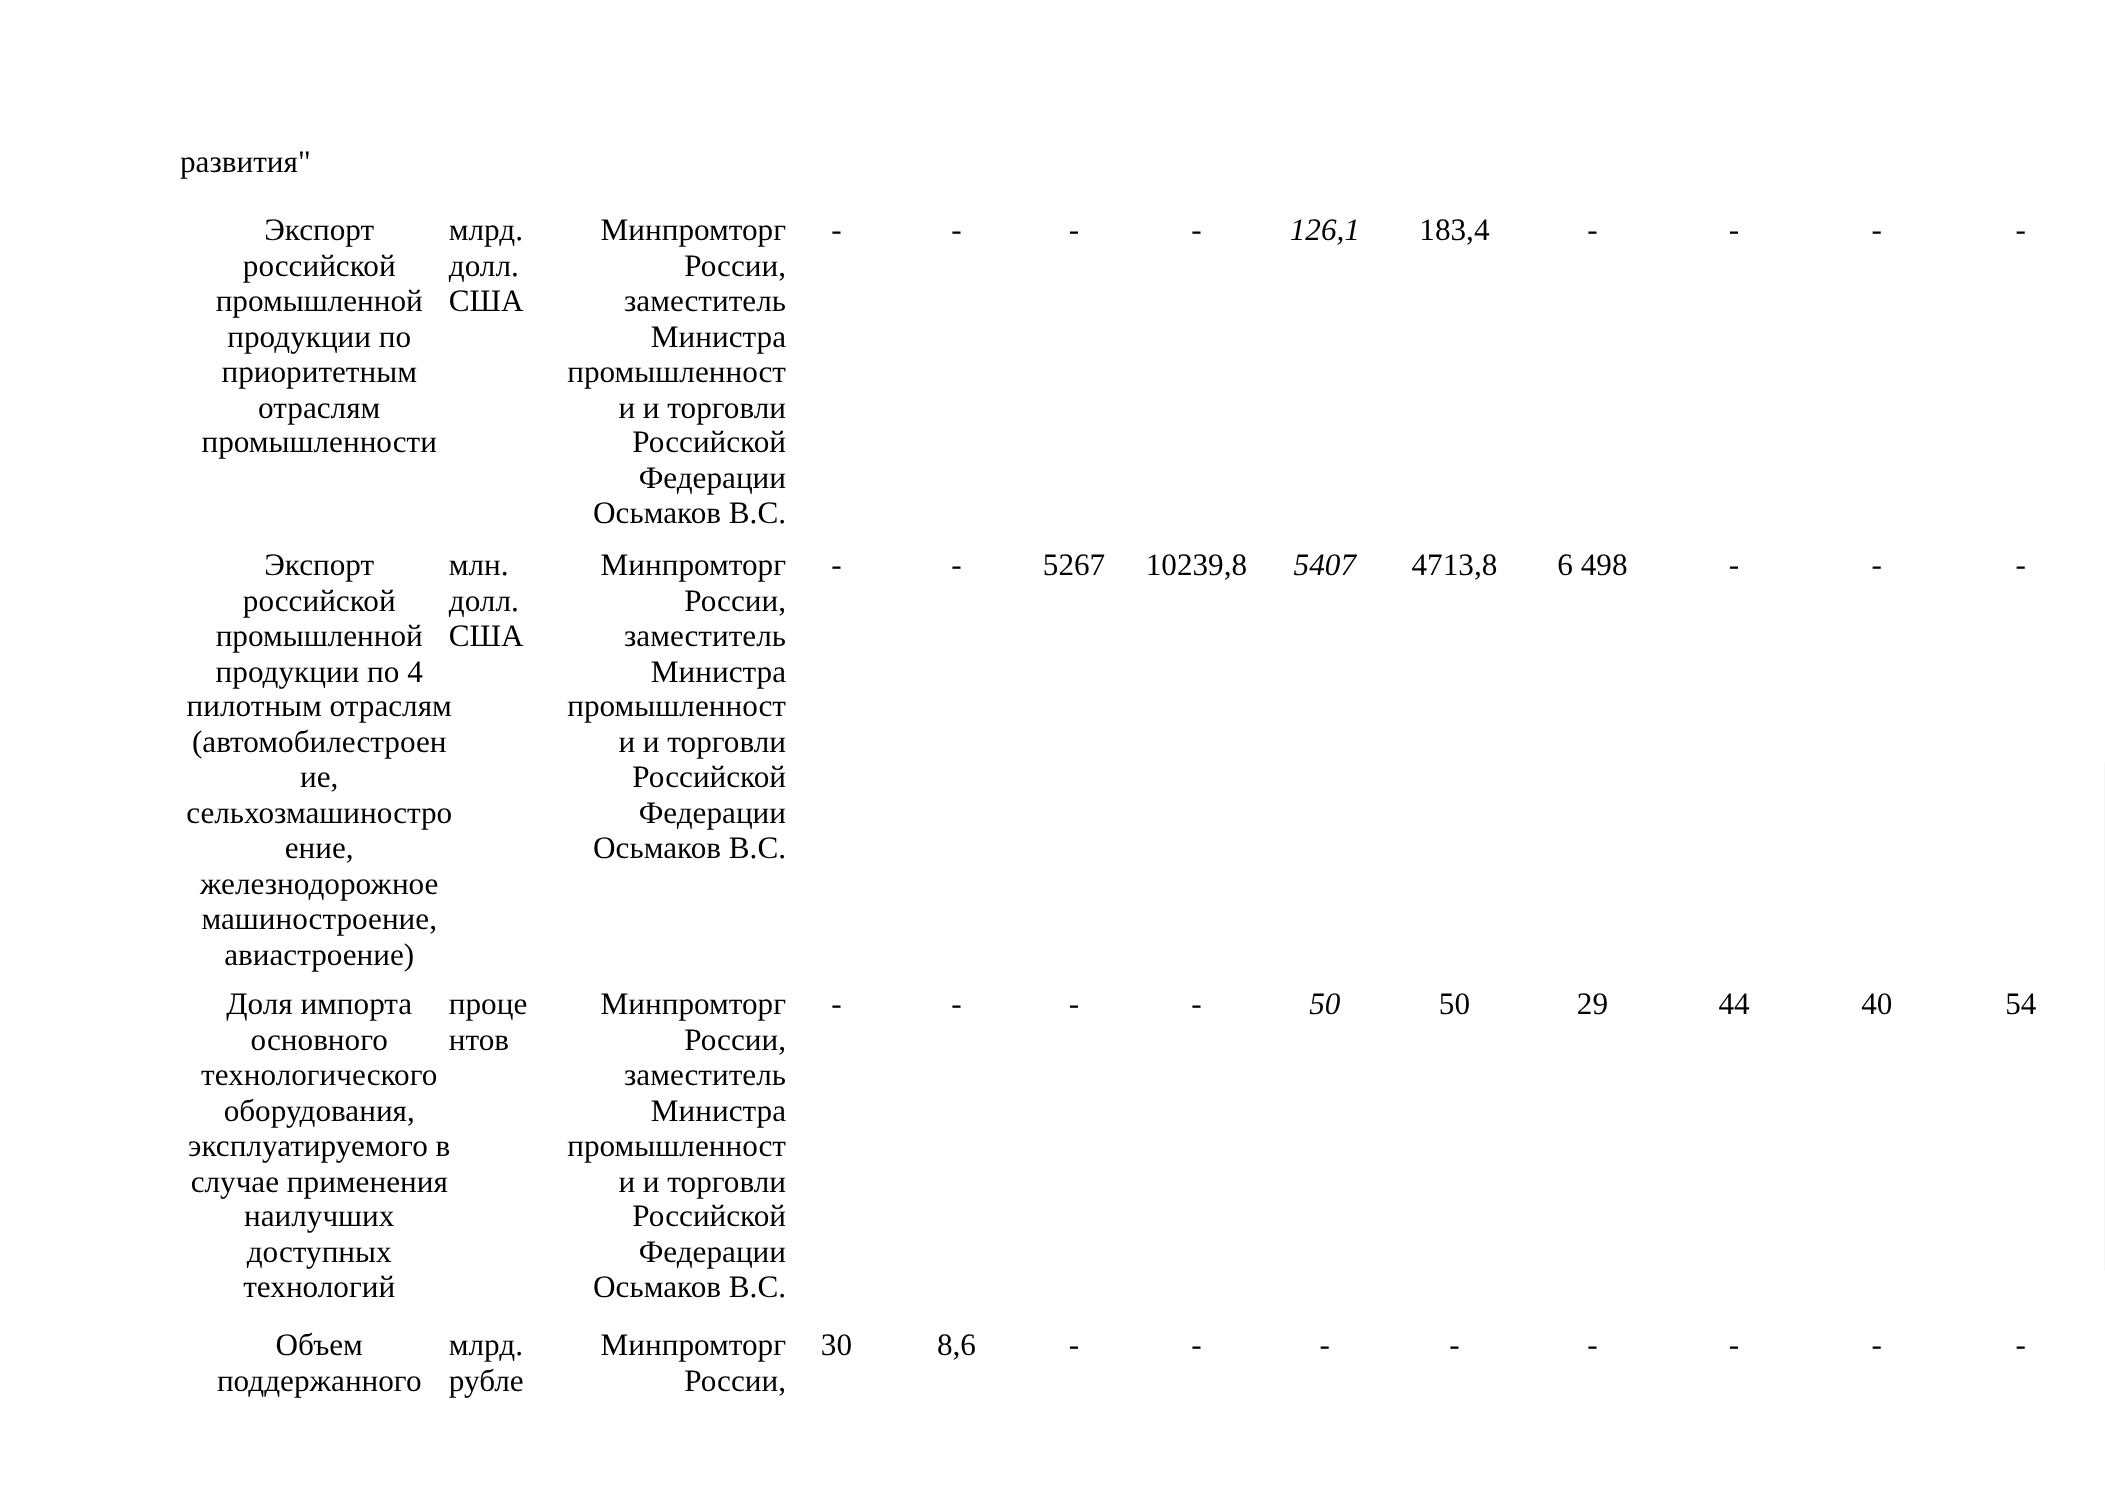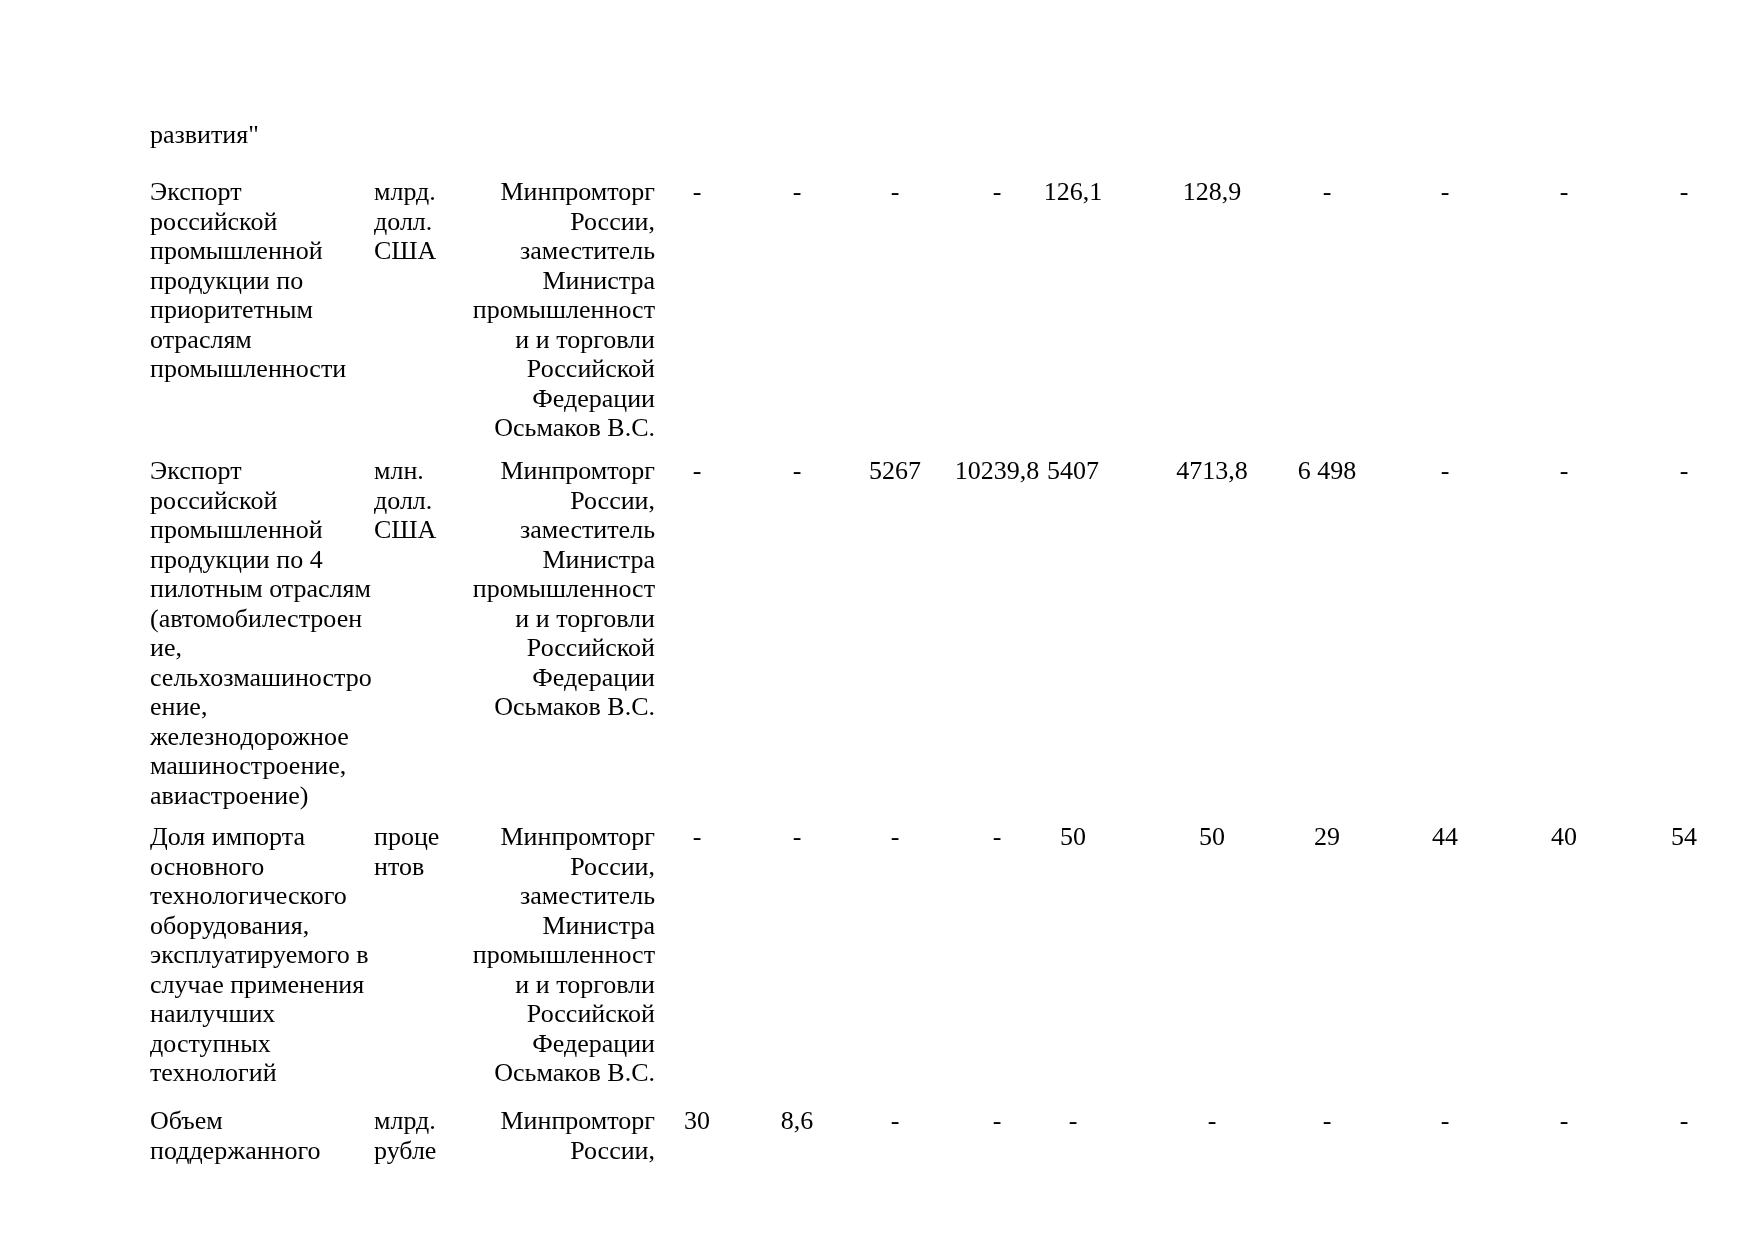--- a/index.html
+++ b/index.html
@@ -31,35 +31,35 @@
   }
   .row-1 { top: 177px; }
   .row-2 { top: 456px; }
   .row-3 { top: 822px; }
   .row-4 { top: 1106px; }
   .cell {
     position: absolute;
     top: 0;
     white-space: pre-line;
   }
-  .ind  { left: 150px; width: 232px; text-align: left; }
+  .ind  { left: 150px; width: 232px; text-align: center; }
   .unit { left: 374px; width: 72px;  }
   .resp { left: 455px; width: 200px; text-align: right; }
   .v {
     position: absolute;
     top: 0;
     width: 130px;
     text-align: center;
     white-space: nowrap;
   }
   .c1  { left: 632px; }
   .c2  { left: 732px; }
   .c3  { left: 830px; }
   .c4  { left: 932px; }
-  .c5  { left: 1008px; }
+  .c5  { left: 1039px; font-style: italic; }
   .c6  { left: 1147px; }
   .c7  { left: 1262px; }
   .c8  { left: 1380px; }
   .c9  { left: 1499px; }
   .c10 { left: 1619px; }
 </style>
 </head>
 <body>
 
 <div class="page">
@@ -84,21 +84,21 @@
 промышленност
 и и торговли
 Российской
 Федерации
 Осьмаков В.С.</div>
     <div class="v c1">-</div>
     <div class="v c2">-</div>
     <div class="v c3">-</div>
     <div class="v c4">-</div>
     <div class="v c5">126,1</div>
-    <div class="v c6">128,9</div>
+    <div class="v c6">183,4</div>
     <div class="v c7">-</div>
     <div class="v c8">-</div>
     <div class="v c9">-</div>
     <div class="v c10">-</div>
   </div>
 
   <div class="row row-2">
     <div class="cell ind">Экспорт
 российской
 промышленной

